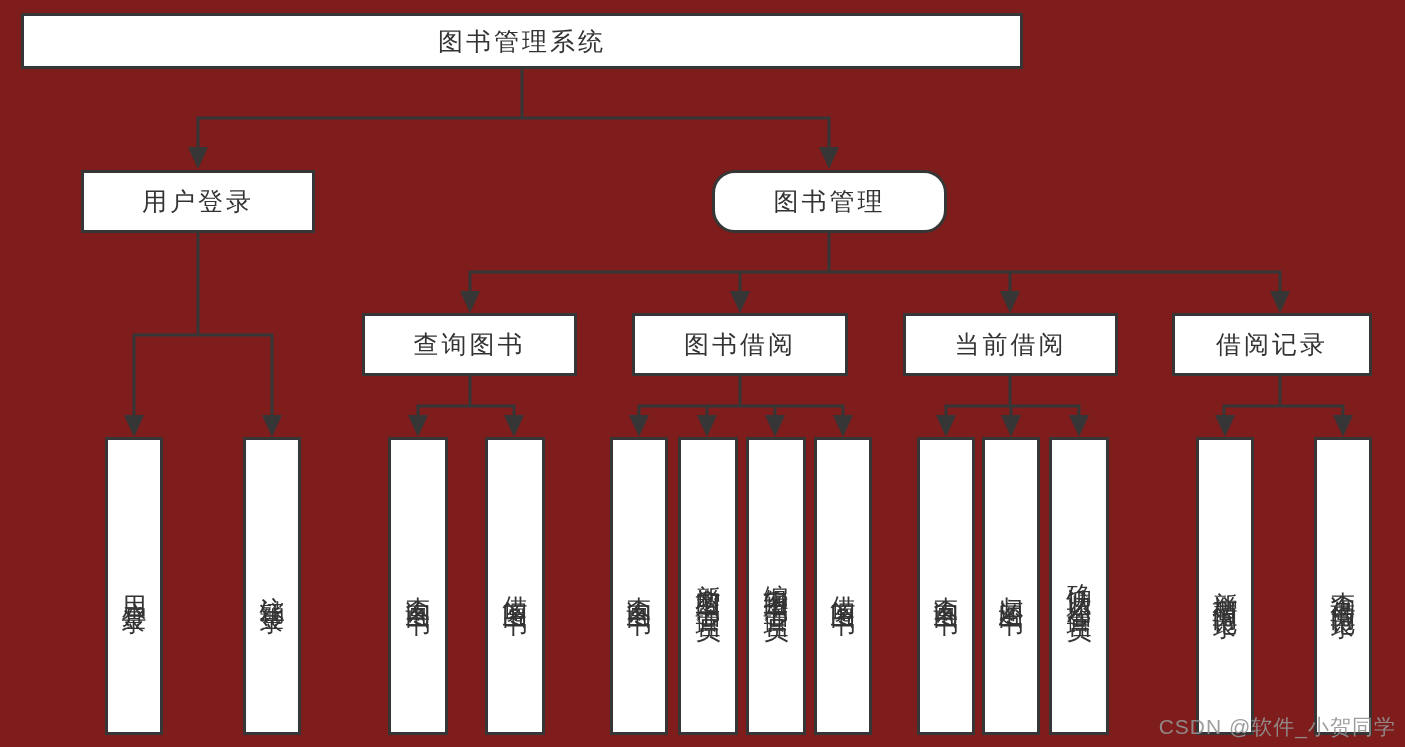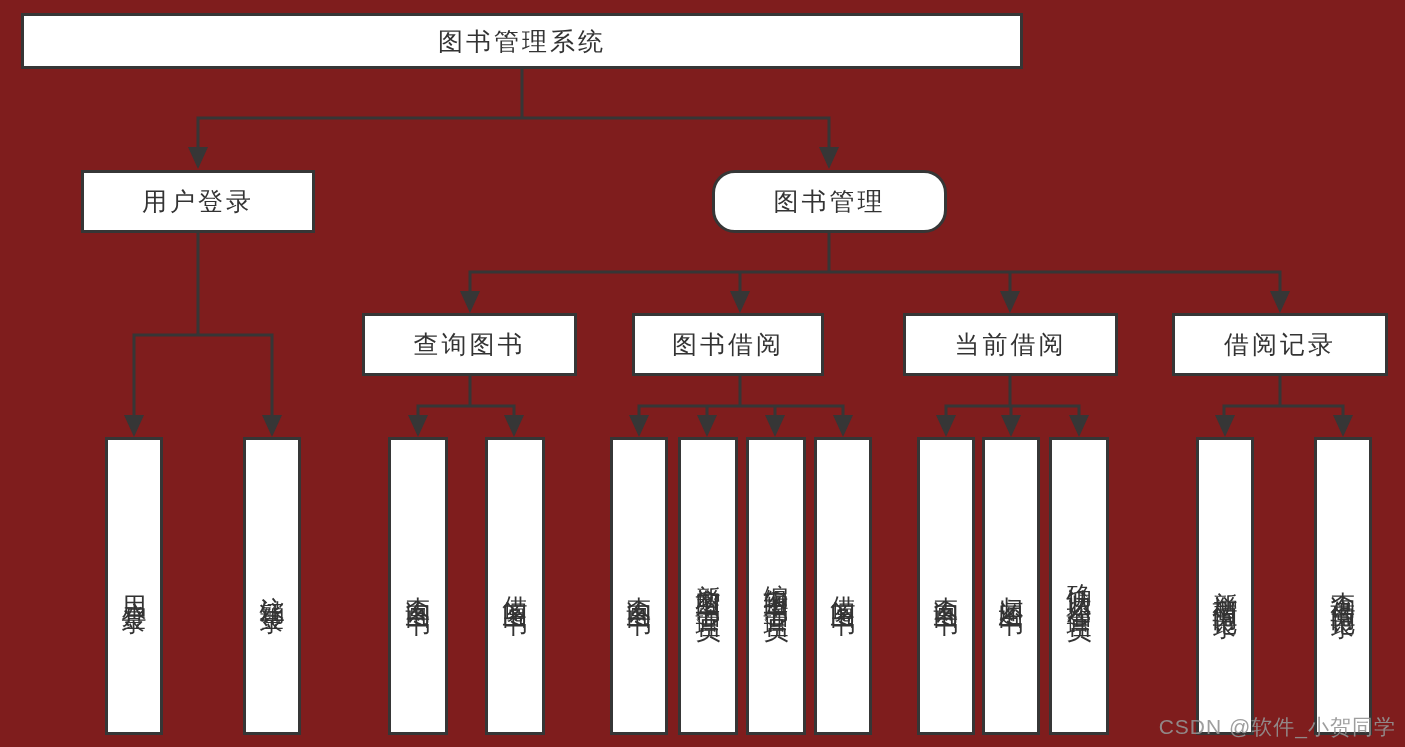--- a/index.html
+++ b/index.html
@@ -139,27 +139,27 @@
   <div class="box l2-box" style="left:81px; width:234px;">
     <span class="htext">用户登录</span>
   </div>
   <div class="box l2-box" style="left:712px; width:235px;border-radius:23px;">
     <span class="htext">图书管理</span>
   </div>
 
   <div class="box l3-box" style="left:362px; width:215px;">
     <span class="htext">查询图书</span>
   </div>
-  <div class="box l3-box" style="left:632px; width:192px;">
+  <div class="box l3-box" style="left:632px; width:216px;">
     <span class="htext">图书借阅</span>
   </div>
   <div class="box l3-box" style="left:903px; width:215px;align-items:center;">
     <span class="htext">当前借阅</span>
   </div>
-  <div class="box l3-box" style="left:1172px; width:216px;">
+  <div class="box l3-box" style="left:1172px; width:200px;">
     <span class="htext">借阅记录</span>
   </div>
 
   <div class="box leaf" style="left:105px;">
     <span class="vtext">用户登录</span>
   </div>
   <div class="box leaf" style="left:243px;">
     <span class="vtext">注销登录</span>
   </div>
 

